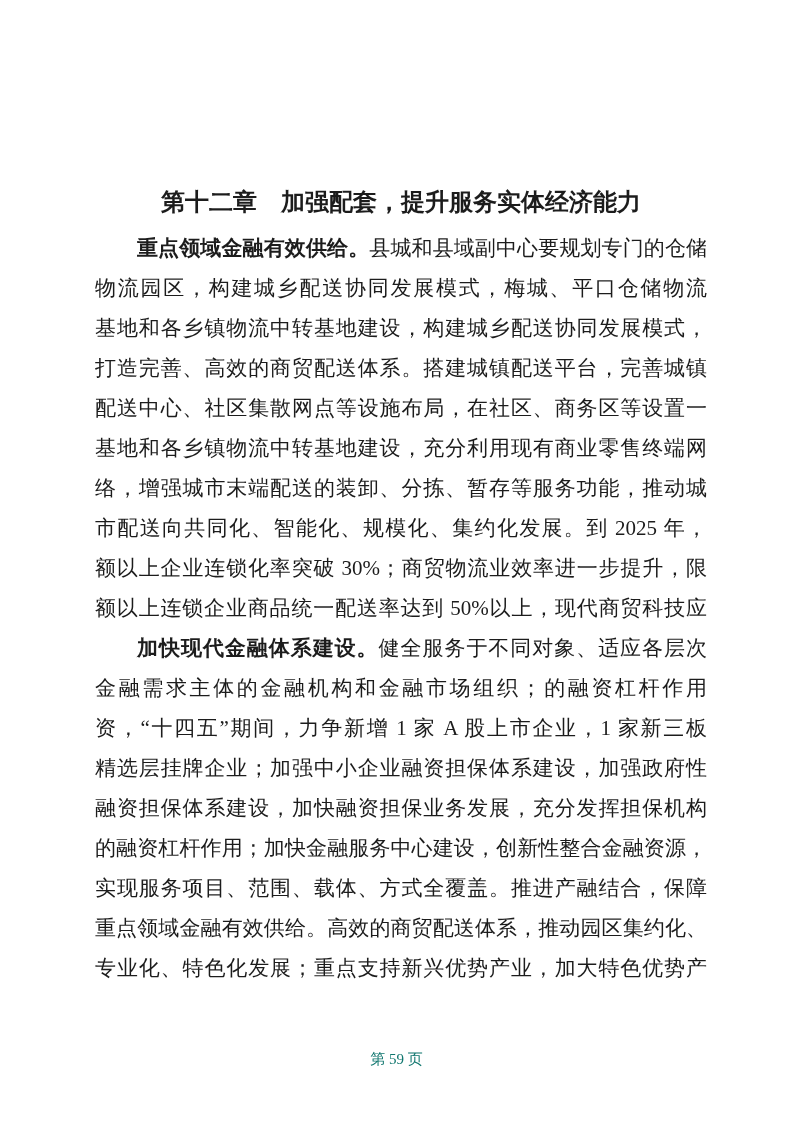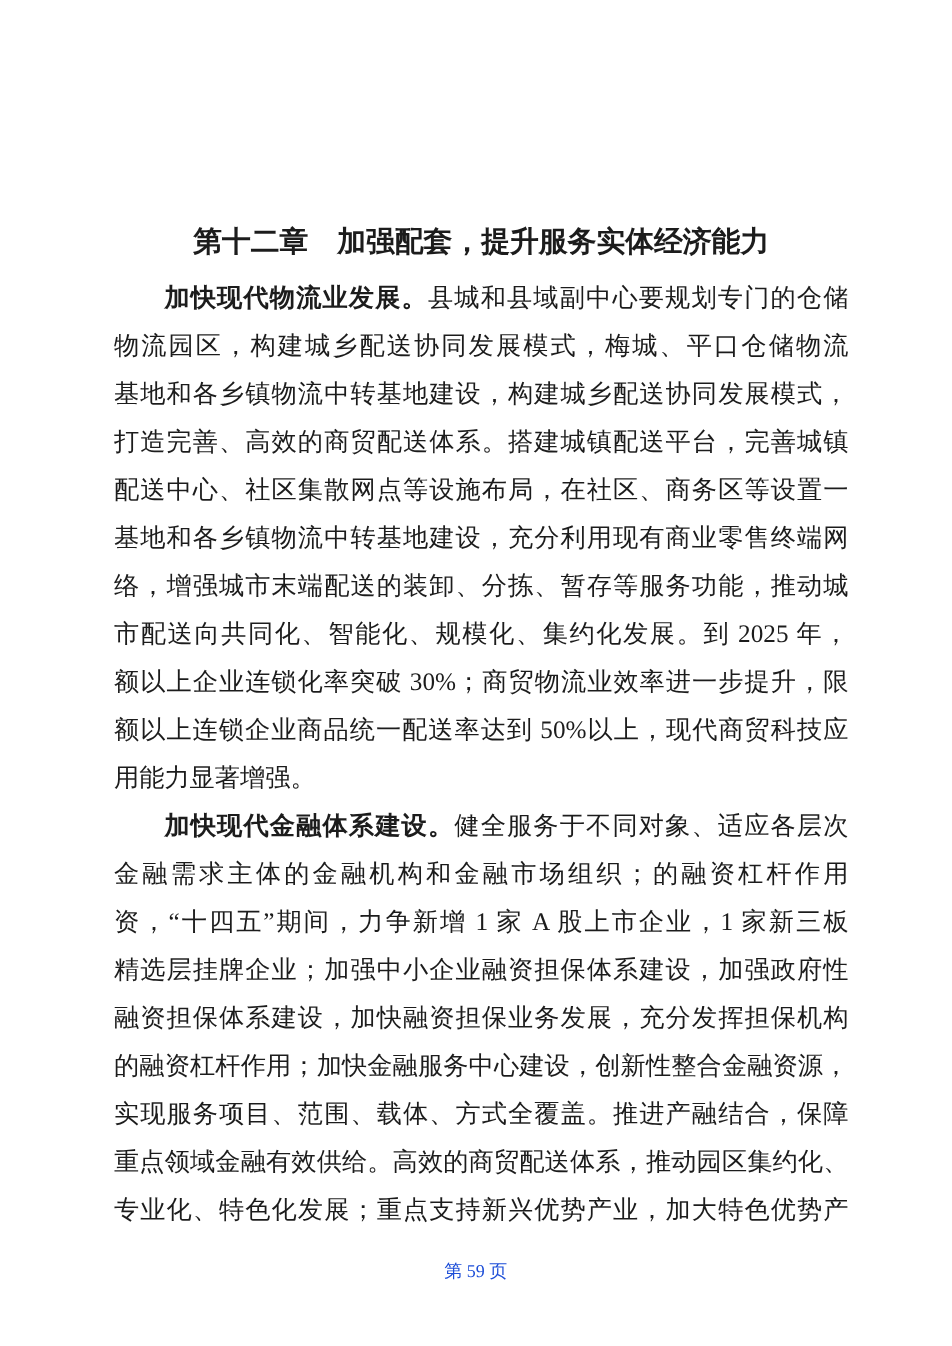--- a/index.html
+++ b/index.html
@@ -49,45 +49,44 @@
   .lead {
     font-weight: bold;
   }
   .footer {
     position: absolute;
     left: 0;
     top: 1050px;
     width: 100%;
     text-align: center;
     font-size: 15px;
-    color: #1d4ed8;
+    color: #0f766e;
   }
 </style>
 </head>
 <body>
 
 <div class="page">
   <div class="content">
 
     <div class="doc-title">第十二章　加强配套，提升服务实体经济能力</div>
 
     <div class="para">
       <div class="line line-first">
-        <span class="lead">加快现代物流业发展。</span><span>县城和县域副中心要规划专门的仓储</span>
+        <span class="lead">重点领域金融有效供给。</span><span>县城和县域副中心要规划专门的仓储</span>
       </div>
       <div class="line">物流园区，构建城乡配送协同发展模式，梅城、平口仓储物流</div>
       <div class="line">基地和各乡镇物流中转基地建设，构建城乡配送协同发展模式，</div>
       <div class="line">打造完善、高效的商贸配送体系。搭建城镇配送平台，完善城镇</div>
       <div class="line">配送中心、社区集散网点等设施布局，在社区、商务区等设置一</div>
       <div class="line">基地和各乡镇物流中转基地建设，充分利用现有商业零售终端网</div>
       <div class="line">络，增强城市末端配送的装卸、分拣、暂存等服务功能，推动城</div>
       <div class="line">市配送向共同化、智能化、规模化、集约化发展。到 2025 年，</div>
       <div class="line">额以上企业连锁化率突破 30%；商贸物流业效率进一步提升，限</div>
       <div class="line">额以上连锁企业商品统一配送率达到 50%以上，现代商贸科技应</div>
-      <div class="line line-last">用能力显著增强。</div>
     </div>
 
     <div class="para">
       <div class="line line-first">
         <span class="lead">加快现代金融体系建设。</span><span>健全服务于不同对象、适应各层次</span>
       </div>
       <div class="line">金融需求主体的金融机构和金融市场组织；的融资杠杆作用</div>
       <div class="line">资，“十四五”期间，力争新增 1 家 A 股上市企业，1 家新三板</div>
       <div class="line">精选层挂牌企业；加强中小企业融资担保体系建设，加强政府性</div>
       <div class="line">融资担保体系建设，加快融资担保业务发展，充分发挥担保机构</div>

